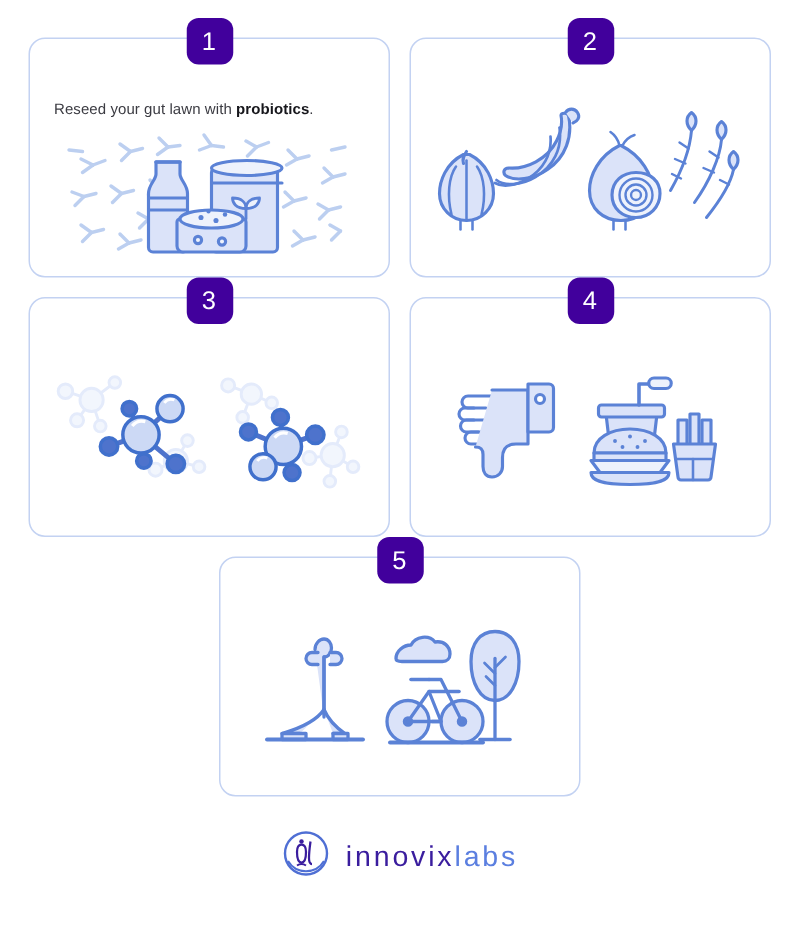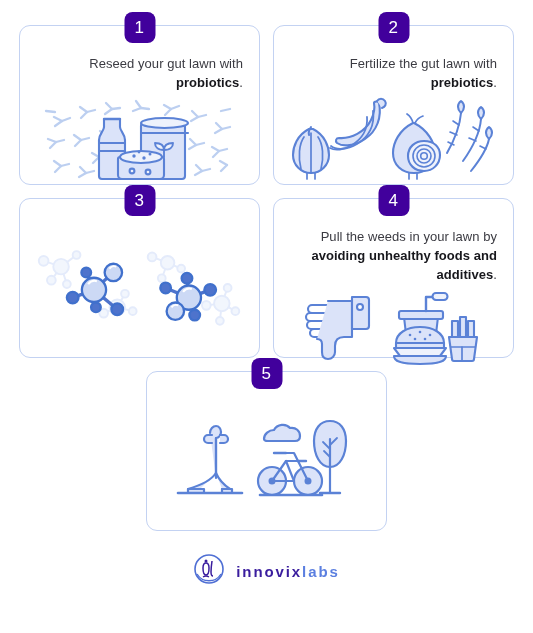--- a/index.html
+++ b/index.html
@@ -55,27 +55,27 @@
     align-items: center;
     justify-content: center;
     color: #ffffff;
     font-size: 17px;
     font-weight: 300;
     line-height: 1;
     letter-spacing: 0.5px;
   }
 
   .card-text {
-    font-size: 13px;
+    font-size: 10px;
     line-height: 1.45;
     color: #3b3b42;
-    text-align: right;
+    text-align: left;
     width: 100%;
     padding: 0 4px;
-    margin-top: 7px;
+    margin-top: 19px;
     letter-spacing: 0.05px;
   }
 
   .card-text b { color: #17171c; font-weight: 700; }
 
   .art {
     flex: 1;
     width: 100%;
     display: flex;
     align-items: center;
@@ -95,23 +95,23 @@
     display: flex;
     align-items: center;
     justify-content: center;
     gap: 11px;
     margin-top: 22px;
   }
 
   .logo-mark { display: block; }
 
   .logo-text {
-    font-size: 15px;
+    font-size: 19px;
     letter-spacing: 1.9px;
-    font-weight: 700;
+    font-weight: 400;
     line-height: 1;
   }
   .logo-text .t1 { color: #3a1d9e; }
   .logo-text .t2 { color: #5b7fe0; }
 </style>
 </head>
 <body>
 
 <div class="infographic">
 
@@ -212,23 +212,20 @@
             </g>
             <circle cx="92" cy="76" r="2.4" fill="#eef2fc"></circle>
             <circle cx="108" cy="77" r="2.4" fill="#eef2fc"></circle>
           </g>
         </svg>
       </div>
     </div>
 
     <div class="card">
       <div class="badge">2</div>
-      <div class="card-text">
-        <span>Fertilize the gut lawn with </span><b>prebiotics</b><span>.</span>
-      </div>
       <div class="art">
         <svg width="205" height="88" viewBox="0 0 205 88">
           <g stroke="#5b82d6" stroke-width="2.1" fill="#dbe3f9" stroke-linejoin="round" stroke-linecap="round">
 
             <g>
               <path d="M18 34 c-12 6 -16 18 -16 26 c0 10 8 18 18 18 c10 0 18 -8 18 -18 c0 -8 -4 -20 -16 -26 z"></path>
               <path d="M20 32 c-2 3 -3 5 -2 8" fill="none"></path>
               <path d="M13 42 c-5 7 -6 20 -3 32" fill="none" stroke-width="1.7"></path>
               <path d="M27 42 c5 7 6 20 3 32" fill="none" stroke-width="1.7"></path>
               <path d="M20 38 v40" fill="none" stroke-width="1.7"></path>
@@ -332,23 +329,20 @@
             <circle cx="148" cy="70" r="9" fill="#ccd9f5"></circle>
             <path d="M144 66 a6 6 0 0 1 7 -2" fill="none" stroke="#ffffff" stroke-width="2"></path>
             <circle cx="168" cy="74" r="5.5" fill="#4e73cc"></circle>
           </g>
         </svg>
       </div>
     </div>
 
     <div class="card">
       <div class="badge">4</div>
-      <div class="card-text">
-        <span>Pull the weeds in your lawn by </span><b>avoiding</b> <b>unhealthy foods and additives</b><span>.</span>
-      </div>
       <div class="art">
         <svg width="180" height="80" viewBox="0 0 180 80">
           <g stroke="#5b82d6" stroke-width="2.1" fill="#dbe3f9" stroke-linejoin="round" stroke-linecap="round">
 
             <path d="M8 18 h16 M8 18 a4 4 0 0 0 0 8 h4" fill="none"></path>
             <path d="M6 26 h14 M6 26 a4 4 0 0 0 0 8 h6" fill="none"></path>
             <path d="M7 34 h14 M7 34 a4 4 0 0 0 0 8 h8" fill="none"></path>
             <path d="M10 42 h14 M10 42 a4 4 0 0 0 0 8 h10" fill="none"></path>
             <path d="M24 14 h24 v36 h-8 c-6 0 -9 3 -9 9 v6 c0 4 -3 7 -7 7 c-4 0 -6 -3 -6 -7 l0 -8 c0 -4 -2 -5 -5 -5"></path>
             <path d="M48 10 h14 a3 3 0 0 1 3 3 v26 a3 3 0 0 1 -3 3 h-14 z"></path>

